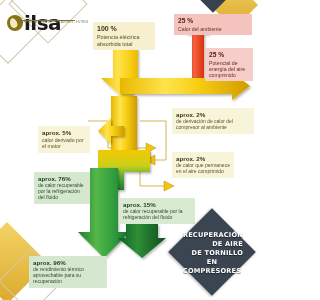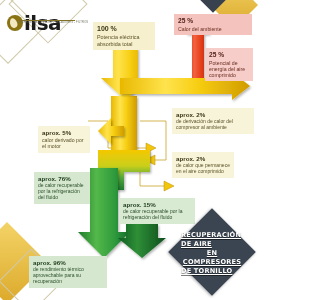--- a/index.html
+++ b/index.html
@@ -118,31 +118,30 @@
     box-shadow: 0 1px 3px rgba(0,0,0,0.35);
   }
   .title-inner {
     position: absolute;
     left: 181px;
     top: 224px;
     width: 62px;
     height: 58px;
     display: flex;
     flex-direction: column;
-    align-items: flex-start;
+    align-items: flex-end;
     justify-content: center;
     color: #ffffff;
     font-family: "DejaVu Sans", sans-serif;
     font-weight: bold;
     font-size: 6.6px;
     line-height: 9px;
     letter-spacing: 0.2px;
     text-align: center;
     text-shadow: 0 1px 1px rgba(0,0,0,0.5);
-    text-decoration: underline;
   }
 
   svg.flow { position: absolute; left: 0; top: 0; }
 </style>
 </head>
 <body>
 
 <div id="page">
 
   <div class="diamond" style="left:217px;top:-12px;width:34px;height:34px;background:linear-gradient(135deg,#f0cf62,#dca92a);"></div>
@@ -291,17 +290,17 @@
 
   <div class="box box-green" style="left:29px;top:256px;width:78px;font-size:5px;color:#2c4d2a;">
     <span class="pct" style="font-size:6.2px;color:#1e3a1c;">aprox. 96%</span>
     <span class="desc">de rendimiento térmico aprovechable para su recuperación</span>
   </div>
 
   <div class="title-diamond"></div>
   <div class="title-inner">
     <span>RECUPERACIÓN</span>
     <span>DE  AIRE</span>
+    <span>DE TORNILLO</span>
     <span>EN COMPRESORES</span>
-    <span>DE TORNILLO</span>
   </div>
 
 </div>
 
 </body></html>

